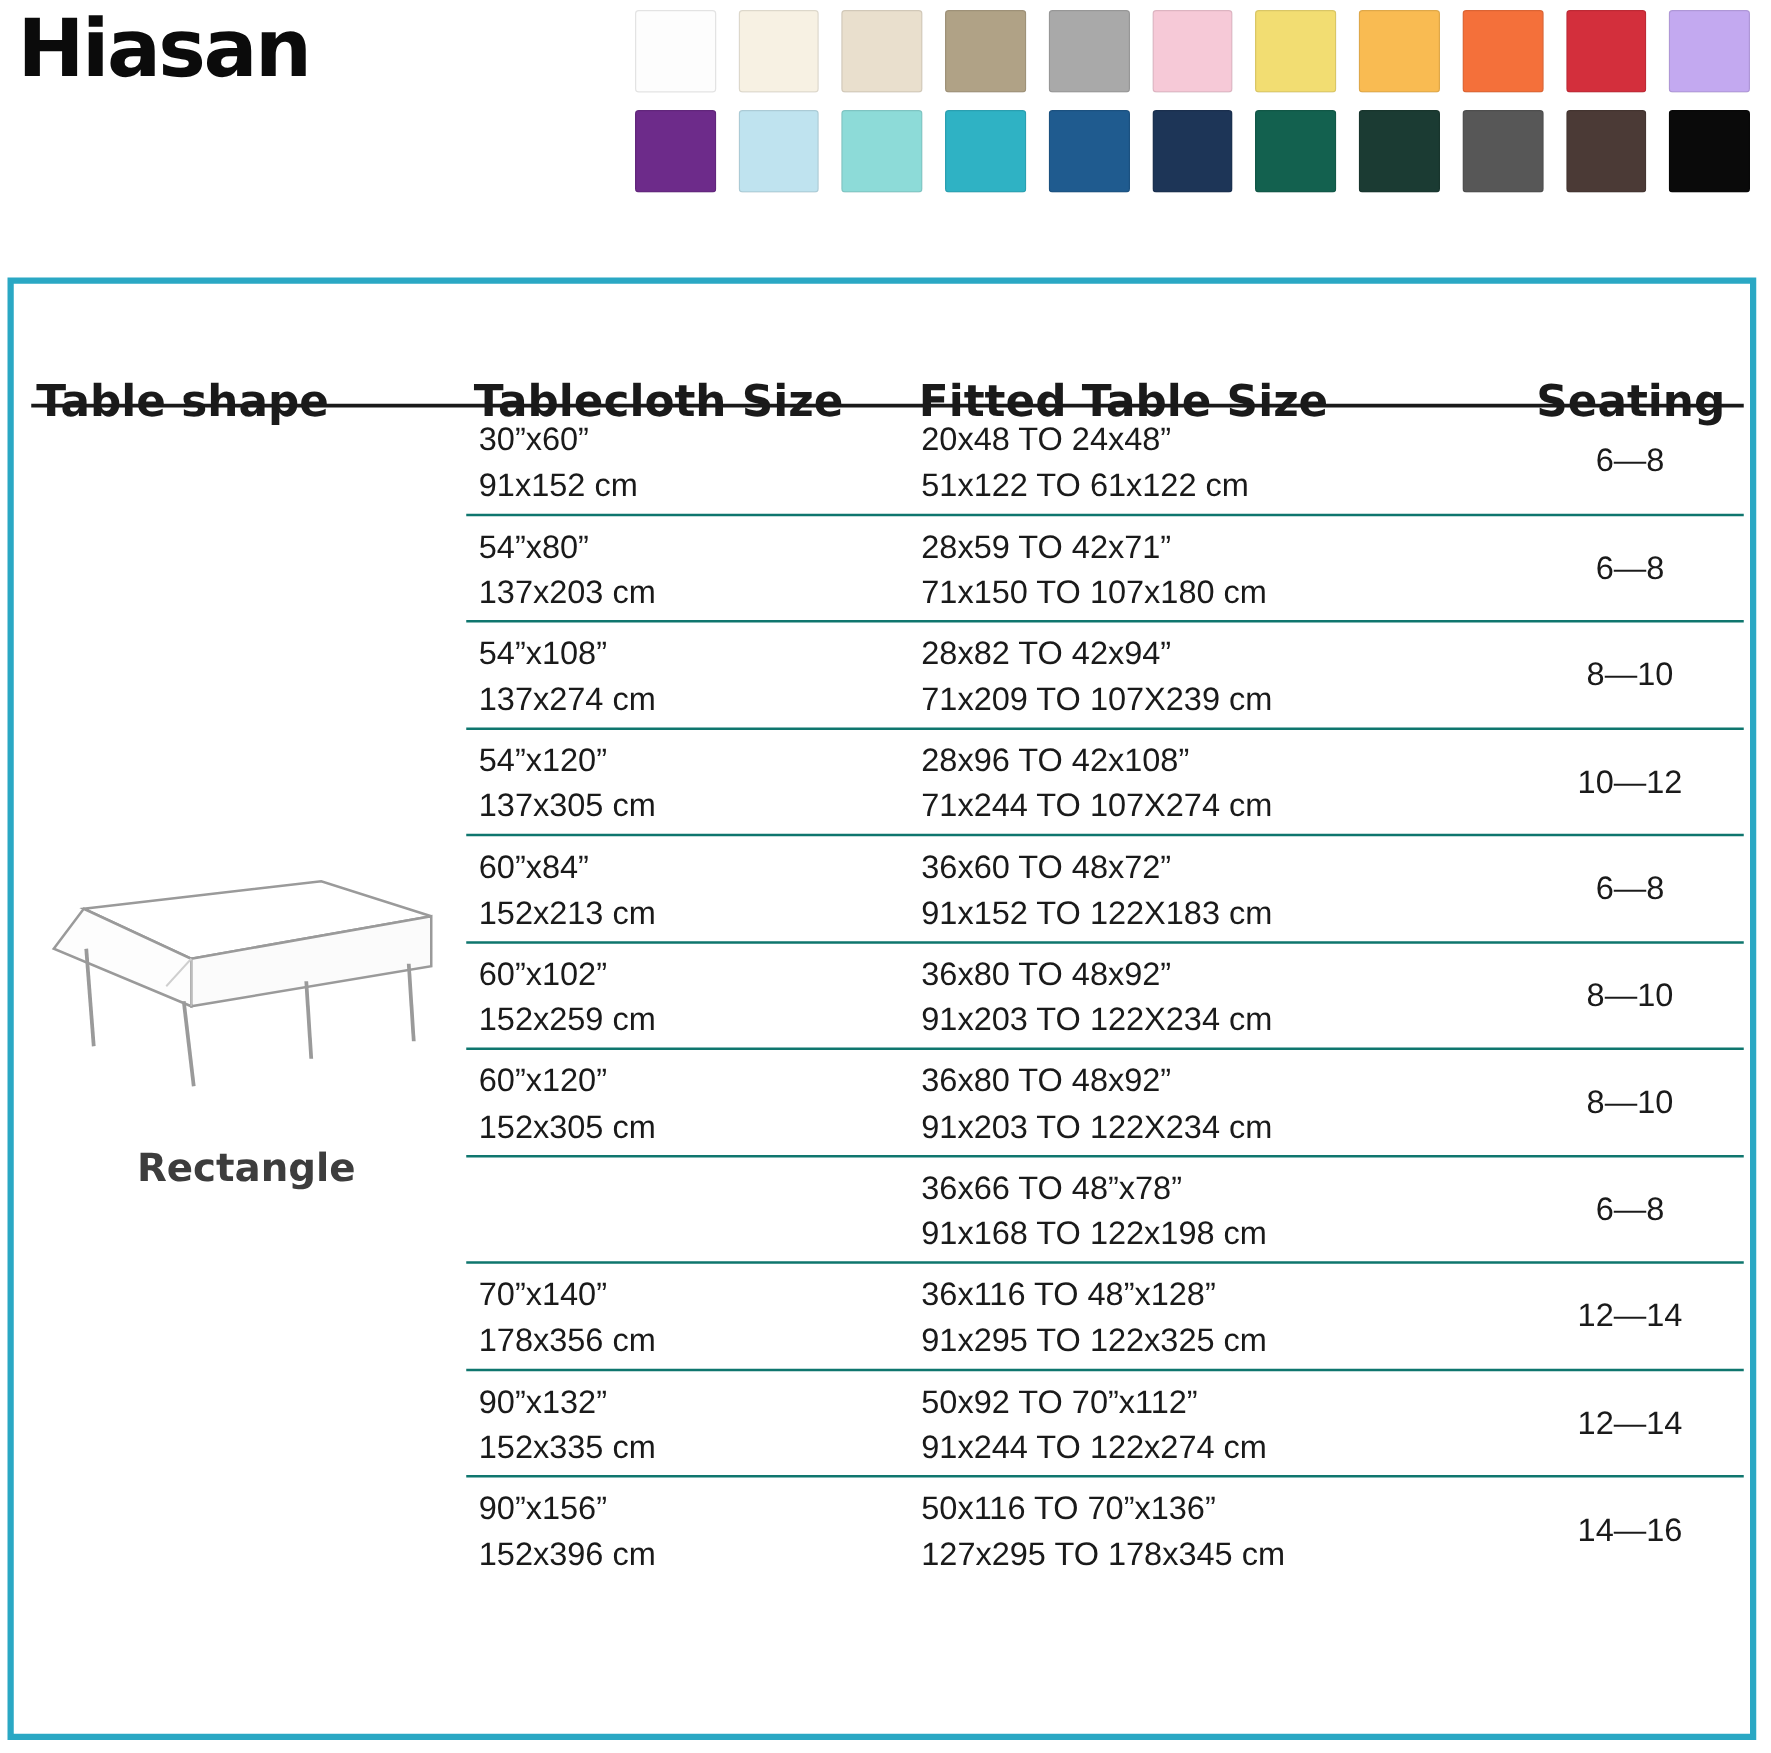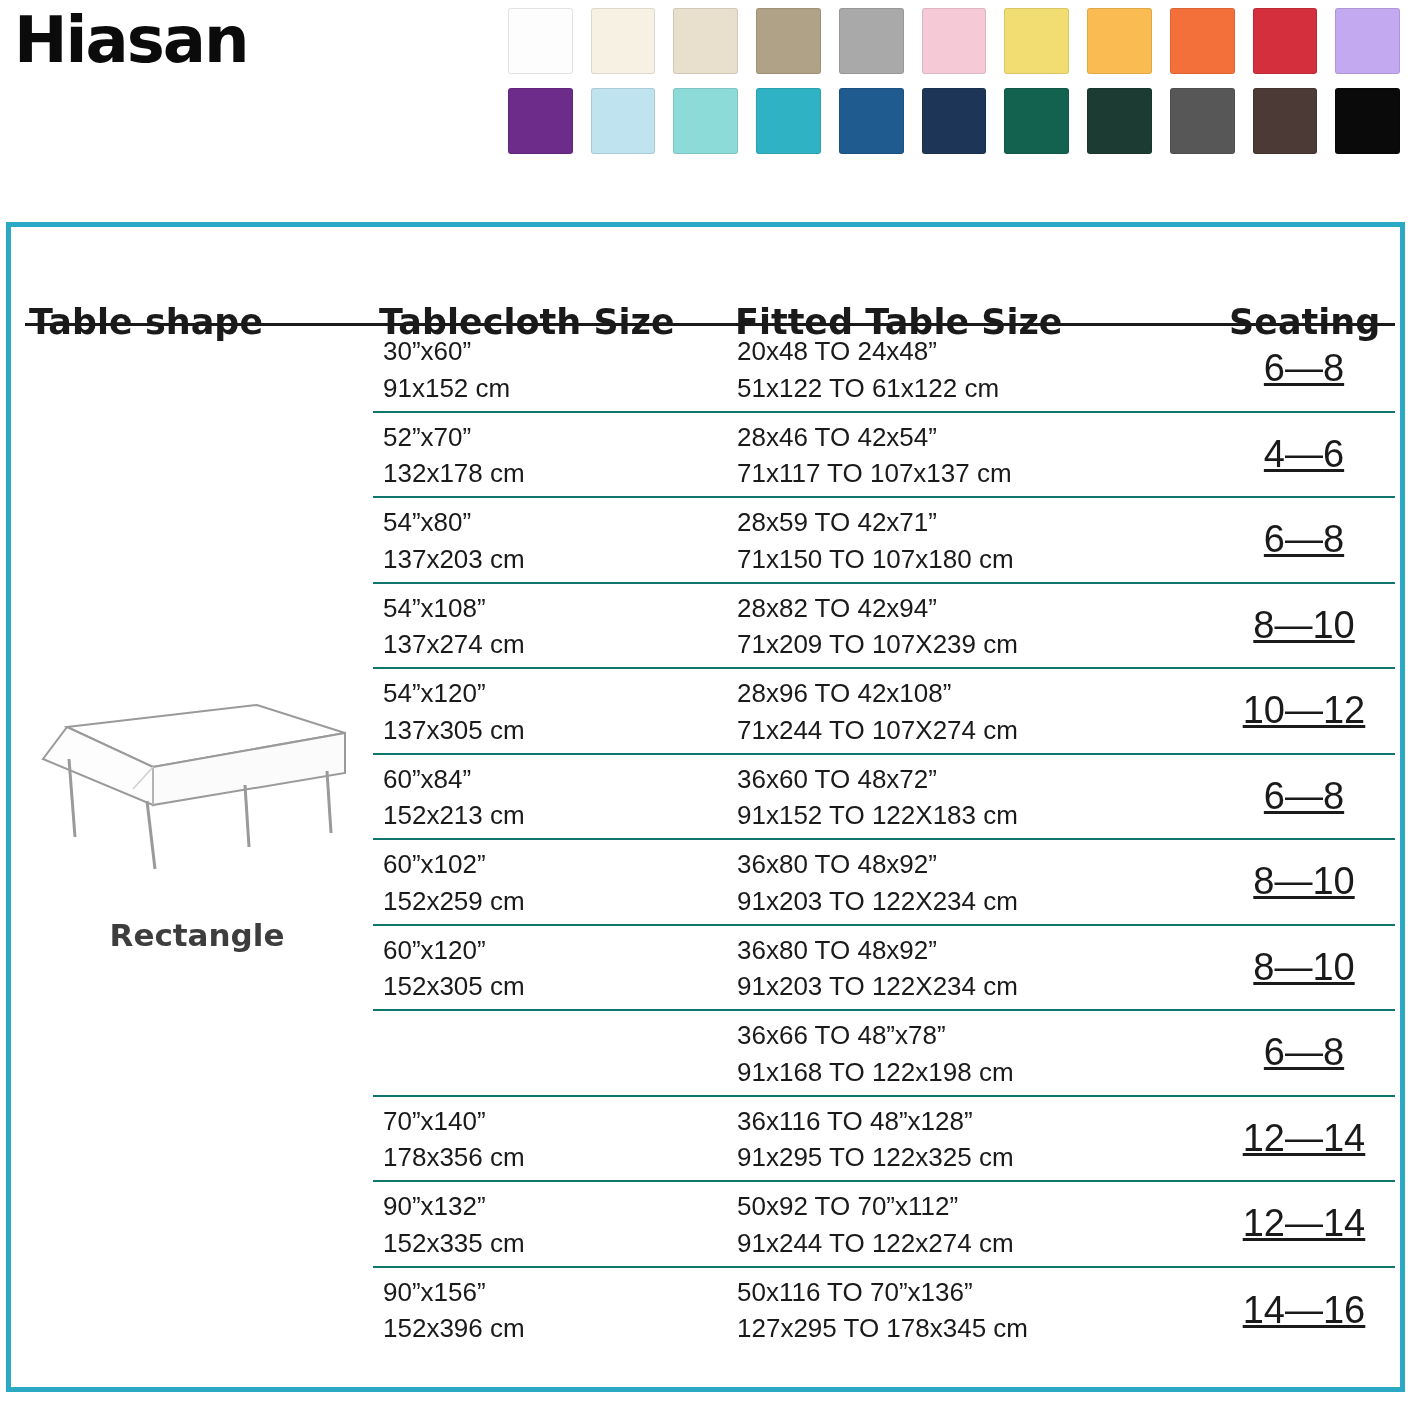--- a/index.html
+++ b/index.html
@@ -149,24 +149,23 @@
 
   .cell-seating {
     position: absolute;
     left: 840px;
     top: 0;
     width: 182px;
     height: 100%;
     display: flex;
     align-items: center;
     justify-content: center;
-    font-size: 38px;
+    font-size: 26px;
     color: #1a1a1a;
     white-space: nowrap;
-    text-decoration: underline;
   }
 </style>
 </head>
 <body>
 
 <div class="header">
   <div class="brand">Hiasan</div>
   <div class="swatch-area">
     <div class="swatch-row" id="swatch-row-1">
         <div class="swatch" style="background: rgb(253, 253, 253); border: 1px solid rgba(0, 0, 0, 0.1);"></div>
@@ -229,25 +228,20 @@
       <div class="shape-label">Rectangle</div>
     </div>
 
     <div class="rows" id="rows-container">
         <div class="row">
           <div class="cell-cloth"><span class="cell-line1">30”x60”</span><span class="cell-line2">91x152 cm</span></div>
           <div class="cell-fitted"><span class="cell-line1">20x48 TO 24x48”</span><span class="cell-line2">51x122 TO 61x122  cm</span></div>
           <div class="cell-seating">6—8</div>
         </div>
         <div class="row">
-          <div class="cell-cloth"><span class="cell-line1">52”x70”</span><span class="cell-line2">132x178 cm</span></div>
-          <div class="cell-fitted"><span class="cell-line1">28x46 TO 42x54”</span><span class="cell-line2">71x117 TO 107x137 cm</span></div>
-          <div class="cell-seating">4—6</div>
-        </div>
-        <div class="row">
           <div class="cell-cloth"><span class="cell-line1">54”x80”</span><span class="cell-line2">137x203 cm</span></div>
           <div class="cell-fitted"><span class="cell-line1">28x59 TO 42x71”</span><span class="cell-line2">71x150 TO 107x180 cm</span></div>
           <div class="cell-seating">6—8</div>
         </div>
         <div class="row">
           <div class="cell-cloth"><span class="cell-line1">54”x108”</span><span class="cell-line2">137x274 cm</span></div>
           <div class="cell-fitted"><span class="cell-line1">28x82 TO 42x94”</span><span class="cell-line2">71x209 TO 107X239 cm</span></div>
           <div class="cell-seating">8—10</div>
         </div>
         <div class="row">

